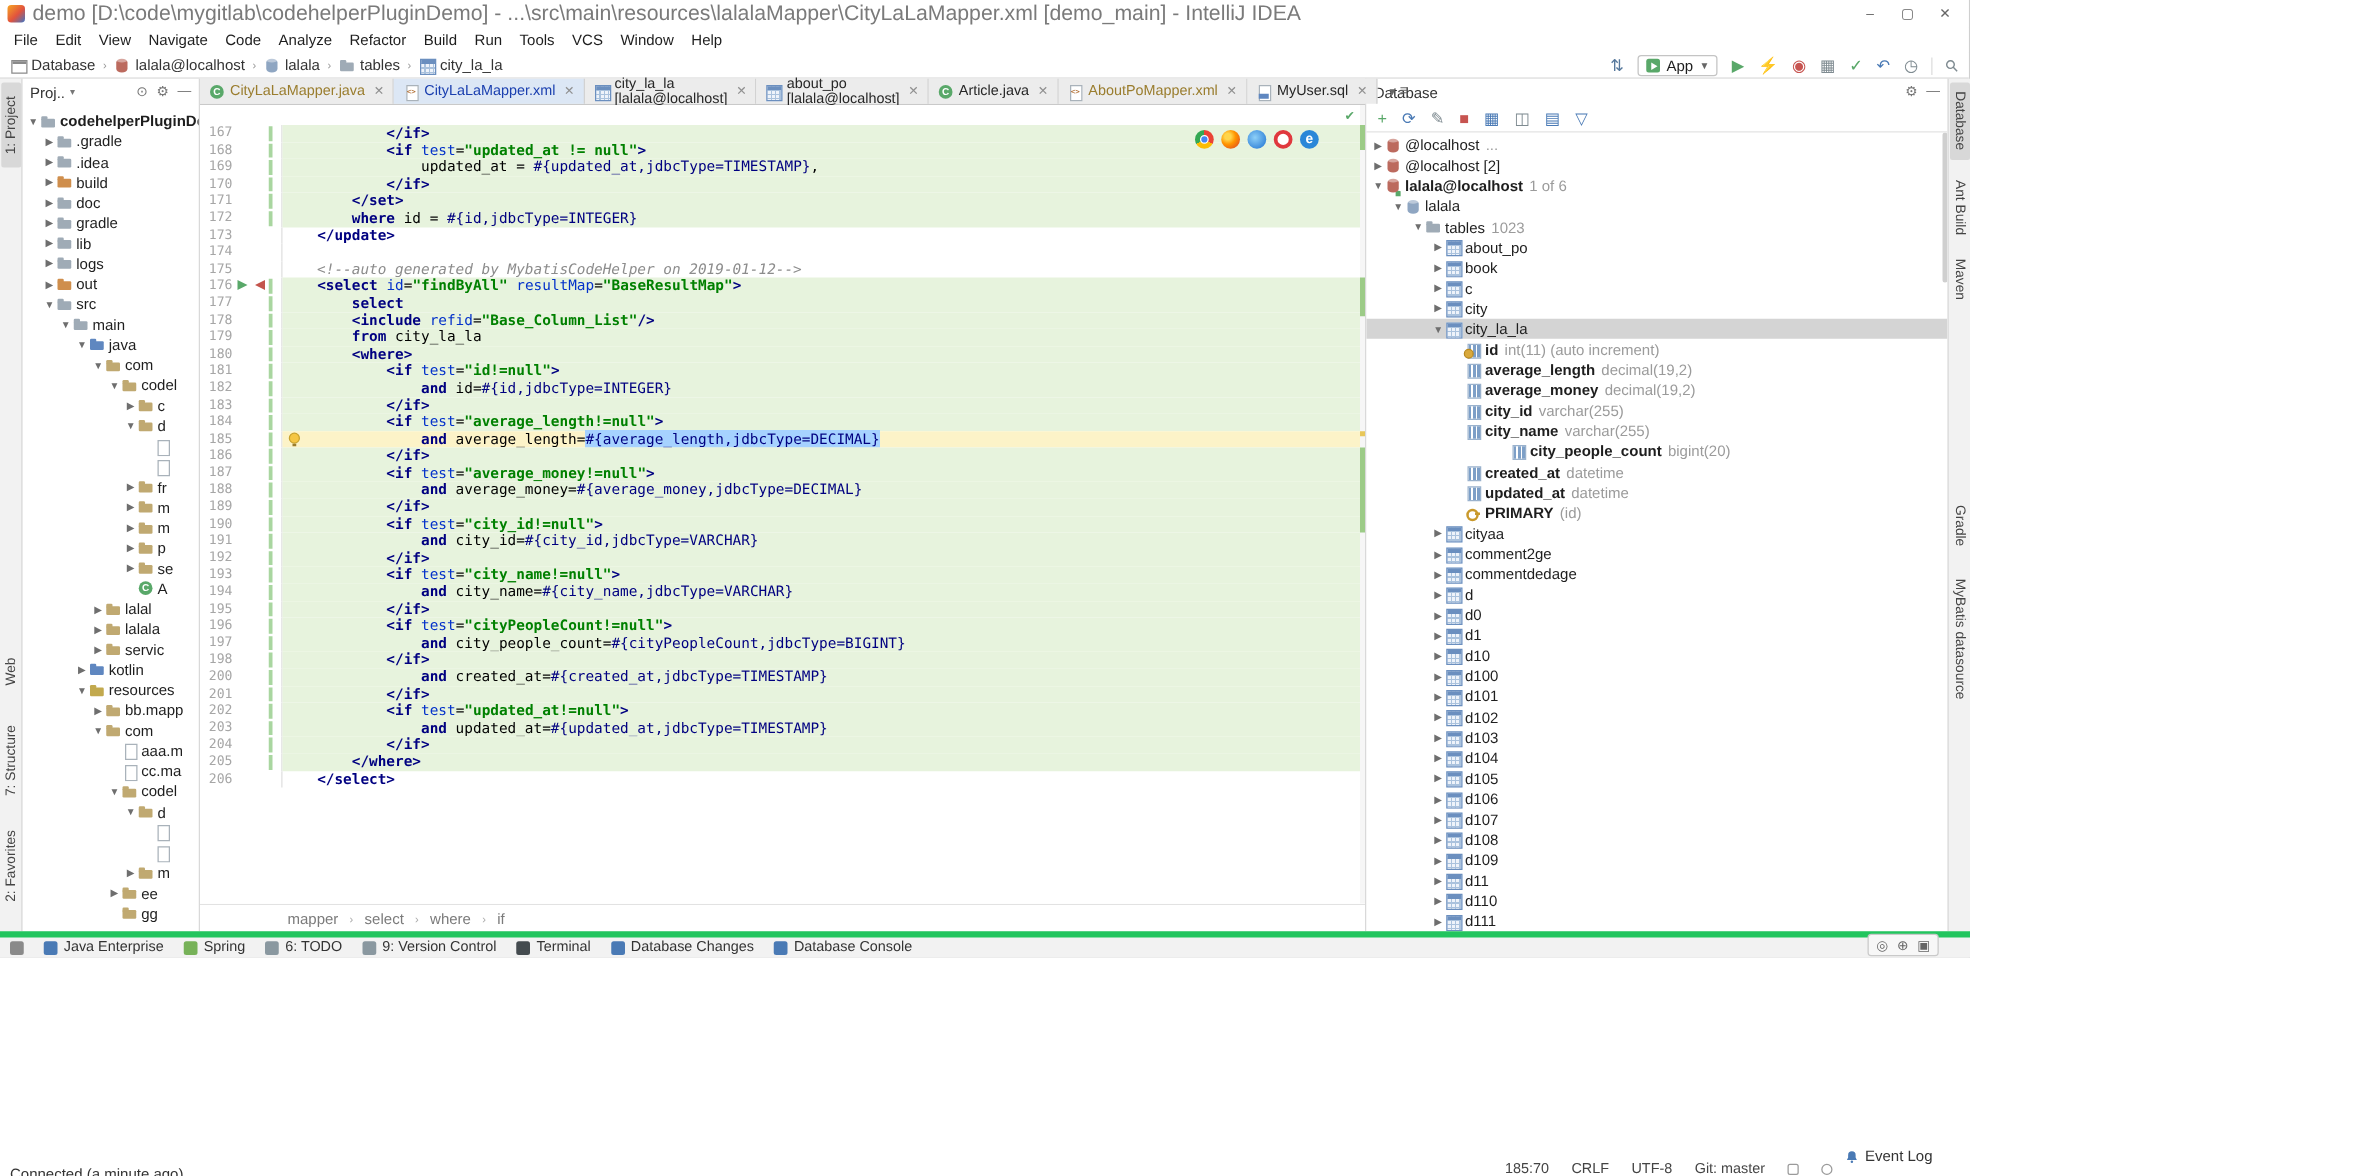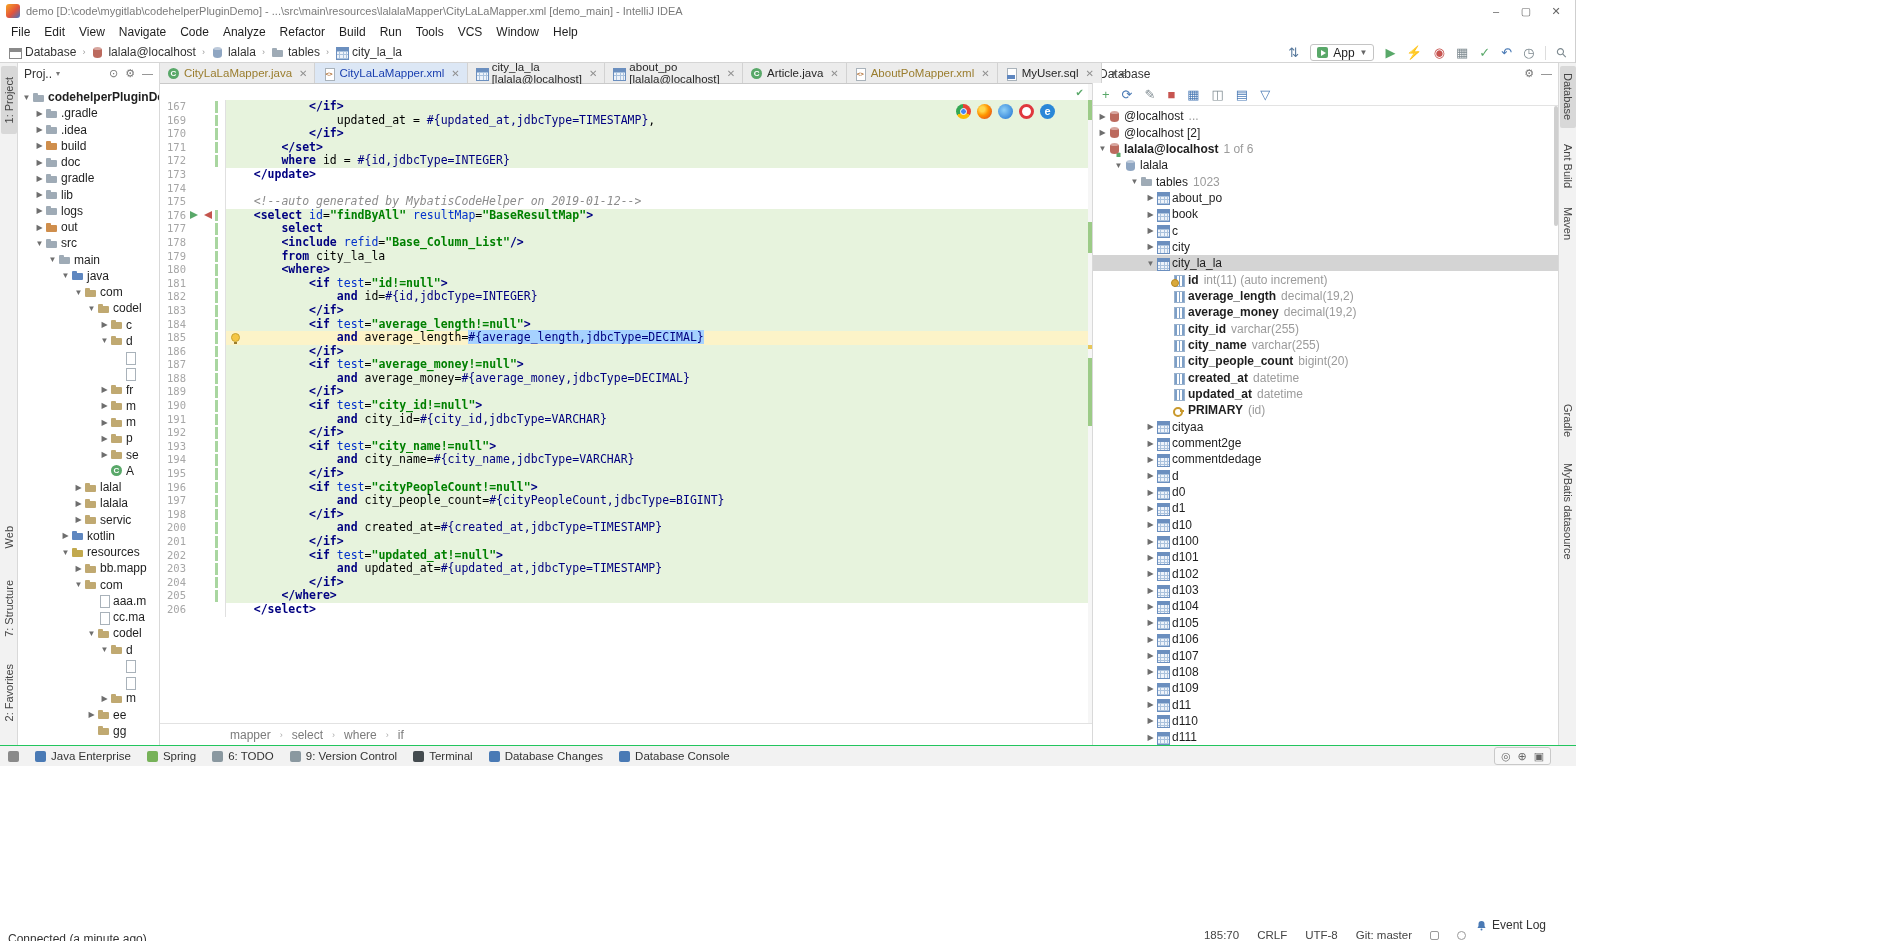--- a/index.html
+++ b/index.html
@@ -4,21 +4,21 @@
 <style>
 *{box-sizing:border-box;margin:0;padding:0}
 html,body{width:1903px;height:941px;overflow:hidden;background:#fff;
   font-family:"Liberation Sans",sans-serif;font-size:12px;color:#1e1e1e}
 .window{position:absolute;left:0;top:0;width:1576px;height:766px;background:#fff;
   border-right:1px solid #cfcfcf;border-bottom:1px solid #cfcfcf}
 
 .titlebar{height:22px;display:flex;align-items:center;padding:0 4px;background:#fff}
 .app-icon{width:14px;height:14px;border-radius:3px;flex:none;margin:0 6px 0 2px;
   background:linear-gradient(135deg,#f7a623 0%,#e2533d 55%,#3b76c7 100%)}
-.title{color:#7a7a7a;font-size:11px;white-space:nowrap;overflow:hidden;flex:1}
+.title{color:#7a7a7a;font-size:17px;white-space:nowrap;overflow:hidden;flex:1}
 .win-controls{display:flex;flex:none}
 .wc{width:30px;height:20px;text-align:center;line-height:20px;color:#666;font-size:11px}
 
 .menubar{height:20px;display:flex;align-items:center;padding-left:4px;background:#fff}
 .mi{padding:2px 7px}
 
 .toolbar{height:21px;border-bottom:1px solid #d5d5d5;display:flex;align-items:center;
   padding:0 8px;position:relative;background:#fff}
 .crumb{display:flex;align-items:center;gap:4px;color:#333;white-space:nowrap}
 .csep{color:#999;margin:0 6px;font-size:9px}
@@ -140,21 +140,21 @@
 .ic-db::before{content:"";position:absolute;left:2px;top:1px;width:9px;height:11px;
   background:var(--c,#bc6a5e);border-radius:4.5px/3px}
 .ic-db::after{content:"";position:absolute;left:2px;top:0;width:9px;height:4px;
   background:rgba(255,255,255,.4);border-radius:50%}
 .ic-db.on::before{box-shadow:4px 7px 0 -2.5px #59a869}
 .schema{--c:#8fa6c2}
 .ic-dbtool::before{content:"";position:absolute;left:1px;top:2px;width:11px;height:9px;
   border:1px solid #8a8a8a;background:linear-gradient(#8a8a8a 0 2.5px,transparent 2.5px)}
 
 .twbar{position:absolute;left:0;top:745px;width:1576px;height:21px;background:#f2f2f2;
-  border-top:1px solid #22c55e;display:flex;align-items:center;gap:16px;padding:0 8px;
+  border-top:5px solid #22c55e;display:flex;align-items:center;gap:16px;padding:0 8px;
   font-size:11.5px;color:#333}
 .twitem{display:flex;align-items:center;gap:5px}
 .twic{width:11px;height:11px;border-radius:2px;flex:none}
 .dbfloat{position:absolute;left:1494px;top:747px;height:18px;display:flex;gap:7px;align-items:center;
   border:1px solid #c9c9c9;background:#f7f7f7;border-radius:3px;padding:0 6px;color:#666;font-size:11px}
 .statusarea{position:absolute;left:0;top:915px;width:1576px;height:26px}
 .connected{position:absolute;left:8px;top:17px;color:#333}
 .evlog{position:absolute;right:30px;top:3px;display:flex;gap:5px;align-items:center;color:#333}
 .sitems{position:absolute;right:110px;top:14px;display:flex;gap:18px;color:#444;font-size:11.5px;align-items:center}
 .miniic{width:9px;height:9px;border:1px solid #9a9a9a;border-radius:2px;display:inline-block}
@@ -494,20 +494,24 @@
           </span>
         </div>
       <div class="edbody" id="edbody">
         <div id="edrows">
             <div style="height:16px"></div>
             <div class="crow">
               <span class="gut chg"><span class="gnum">167</span></span>
               <span class="ctext green">            <span class="t">&lt;/if</span><span class="t">&gt;</span></span>
             </div>
             <div class="crow">
+              <span class="gut chg"><span class="gnum">168</span></span>
+              <span class="ctext green">            <span class="t">&lt;if</span> <span class="a">test</span>=<span class="v">"updated_at != null"</span><span class="t">&gt;</span></span>
+            </div>
+            <div class="crow">
               <span class="gut chg"><span class="gnum">169</span></span>
               <span class="ctext green">                updated_at = <span class="p">#{updated_at,jdbcType=TIMESTAMP}</span>,</span>
             </div>
             <div class="crow">
               <span class="gut chg"><span class="gnum">170</span></span>
               <span class="ctext green">            <span class="t">&lt;/if</span><span class="t">&gt;</span></span>
             </div>
             <div class="crow">
               <span class="gut chg"><span class="gnum">171</span></span>
               <span class="ctext green">        <span class="t">&lt;/set</span><span class="t">&gt;</span></span>
@@ -771,21 +775,21 @@
             <span class="ic ic-col"></span>
             <span class="tlabel bold">city_id</span>
             <span class="tsub">varchar(255)</span>
           </div>
           <div class="dbrow" style="padding-left:68px">
             <span class="arr"></span>
             <span class="ic ic-col"></span>
             <span class="tlabel bold">city_name</span>
             <span class="tsub">varchar(255)</span>
           </div>
-          <div class="dbrow" style="padding-left:68px">
+          <div class="dbrow" style="padding-left:104px">
             <span class="arr"></span>
             <span class="ic ic-col"></span>
             <span class="tlabel bold">city_people_count</span>
             <span class="tsub">bigint(20)</span>
           </div>
           <div class="dbrow" style="padding-left:68px">
             <span class="arr"></span>
             <span class="ic ic-col"></span>
             <span class="tlabel bold">created_at</span>
             <span class="tsub">datetime</span>

